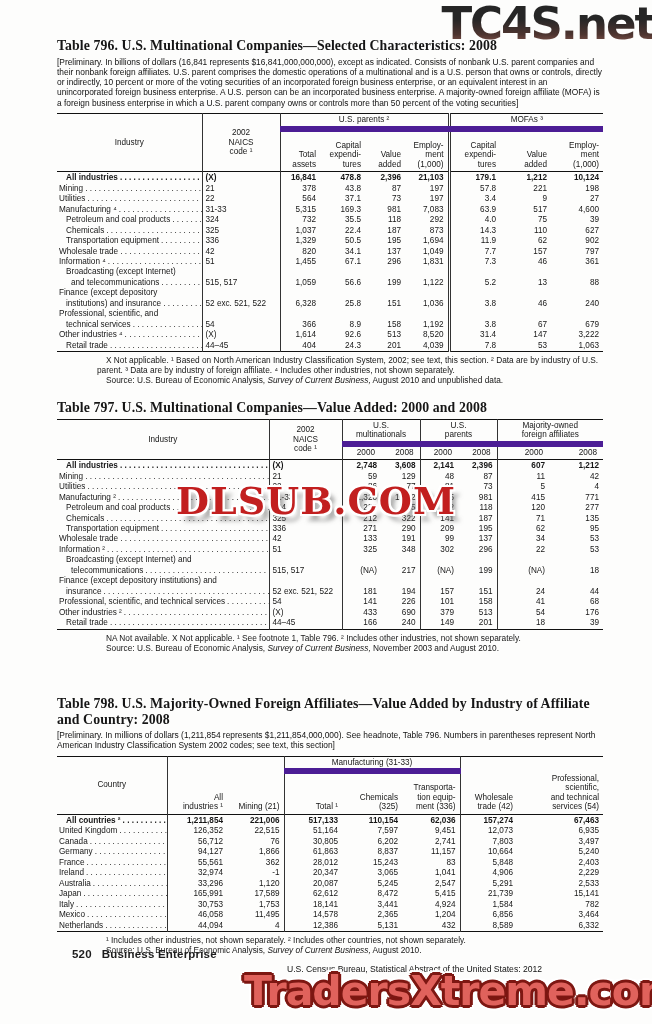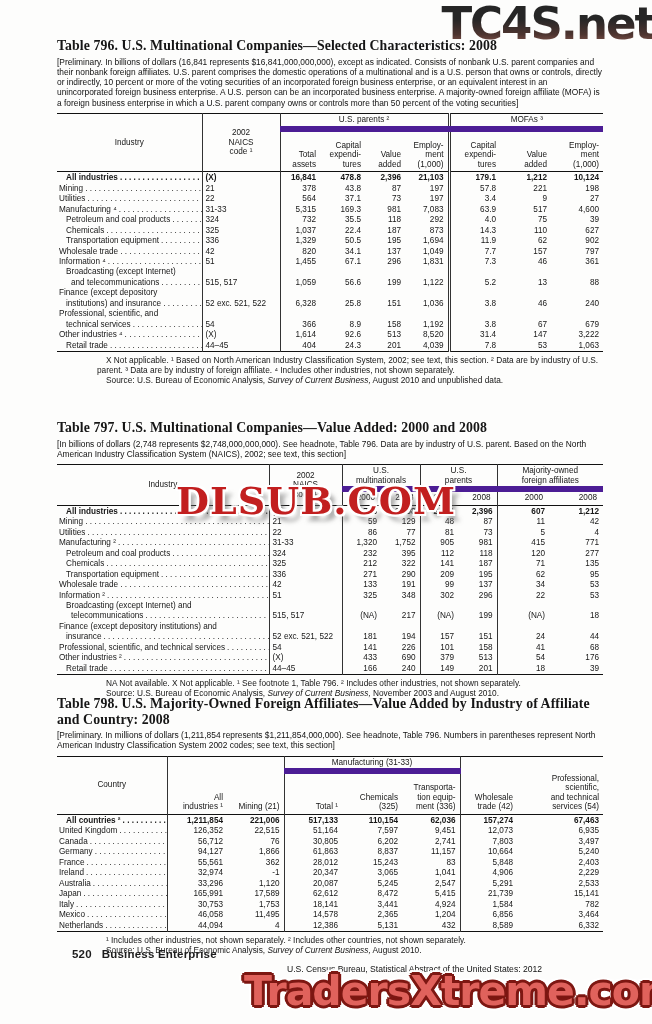--- a/index.html
+++ b/index.html
@@ -1,20 +1,20 @@
 <!DOCTYPE html>
 <html><head>
 <meta charset="utf-8">
 <style>
   html,body{margin:0;padding:0;background:#e8e8e8;}
   #page{position:relative;width:652px;height:1024px;background:#fdfdfc;overflow:hidden;
         font-family:"Liberation Sans",sans-serif;color:#161616;}
 
   .tblock{position:absolute;left:57px;width:546px;}
-  #block796{top:38px;} #block797{top:420px;} #block798{top:696px;}
+  #block796{top:38px;} #block797{top:400px;} #block798{top:696px;}
 
   .ttitle{font-family:"Liberation Serif",serif;font-weight:bold;font-size:13.8px;
           line-height:15.5px;margin:0 0 3px 0;letter-spacing:.1px;}
   .headnote{font-size:8.4px;line-height:10.3px;margin:0 0 5px 0;color:#111;}
 
   table{border-collapse:collapse;table-layout:fixed;width:546px;
         border-top:1.5px solid #111;border-bottom:1.2px solid #111;}
   thead{border-bottom:1.4px solid #111;}
   th{font-weight:normal;font-size:8.2px;line-height:9.6px;white-space:pre-line;padding:2px 3px;}
   .h-mid{text-align:center;vertical-align:middle;}
@@ -346,21 +346,20 @@
         </tbody>
     </table>
     <div class="fnblock">
       <p class="fn">X Not applicable. ¹ Based on North American Industry Classification System, 2002; see text, this section. ² Data are by industry of U.S. parent. ³ Data are by industry of foreign affiliate. ⁴ Includes other industries, not shown separately.</p>
       <p class="src"><span>Source: U.S. Bureau of Economic Analysis, </span><span class="it">Survey of Current Business,</span><span> August 2010 and unpublished data.</span></p>
     </div>
   </section>
 
   <section class="tblock" id="block797">
     <h2 class="ttitle">Table 797. U.S. Multinational Companies—Value Added: 2000 and 2008</h2>
-    <p class="headnote">[In billions of dollars (2,748 represents $2,748,000,000,000). See headnote, Table 796. Data are by industry of U.S. parent. Based on the North American Industry Classification System (NAICS), 2002; see text, this section]</p>
     <table>
       <colgroup>
         <col style="width:212px">
           <col style="width:73px">
         <col style="width:39px">
           <col style="width:39px">
         <col style="width:38px">
           <col style="width:39px">
         <col style="width:52px">
           <col style="width:54px">

